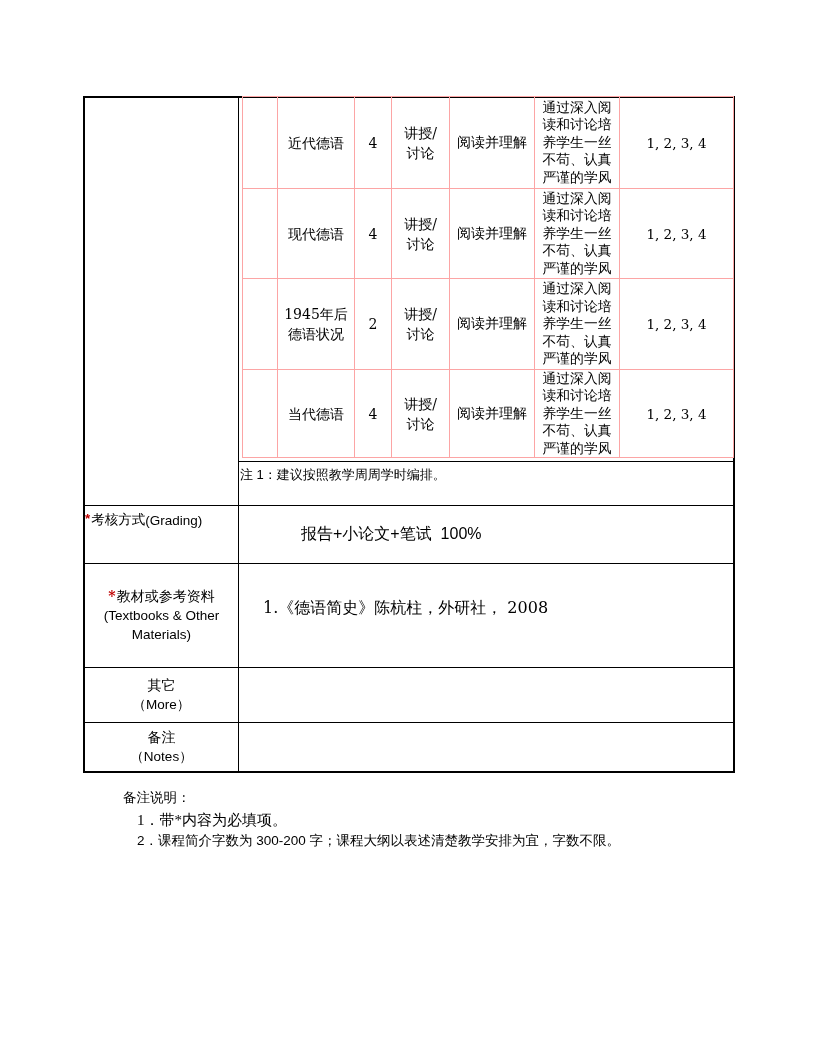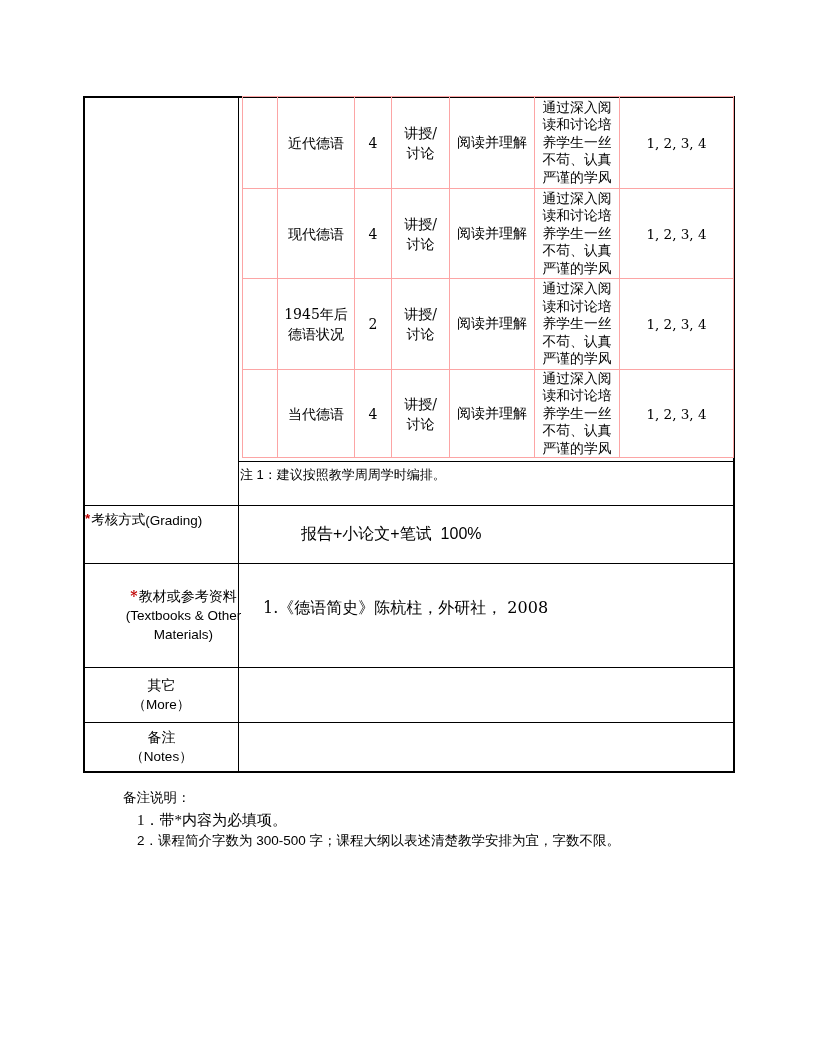--- a/index.html
+++ b/index.html
@@ -42,21 +42,21 @@
   
   .label-cell{
     position:absolute;left:0;width:153px;display:flex;flex-direction:column;
     align-items:center;justify-content:center;text-align:center;
   }
   .label-zh-serif{font-family:"DejaVu Serif","Liberation Serif",serif;font-size:14px;line-height:19px;}
   .label-en{font-family:"Liberation Sans",sans-serif;font-size:13.5px;line-height:19px;}
   .req{color:#c00000;font-weight:bold;margin-right:1px;}
   .grading-label{top:407px;height:58px;justify-content:flex-start;padding-top:6px;
     flex-direction:row;align-items:flex-start;font-size:13.5px;box-sizing:border-box;}
-  .materials-label{top:465px;height:104px;padding-left:22px;}
+  .materials-label{top:465px;height:104px;}
   .more-label{top:569px;height:55px;}
   .remarks-label{top:624px;height:49px;text-align:right;}
   
   .grading-value{
     position:absolute;left:192px;top:426px;
     font-family:Liberation Sans, sans-serif;font-size:16px;white-space:pre;margin-left:24px;
   }
   .materials-value{
     position:absolute;left:178px;top:500px;
     font-family:"DejaVu Serif","Liberation Serif",serif;font-size:16px;white-space:pre;
@@ -175,15 +175,15 @@
 
     <div class="label-cell remarks-label">
       <div class="label-zh-serif">备注</div>
       <div class="label-en">（Notes）</div>
     </div>
 
   </div>
 
   <div class="footer-title">备注说明：</div>
   <div class="footer-item-1">1．带*内容为必填项。</div>
-  <div class="footer-item-2">2．课程简介字数为 300-500 字；课程大纲以表述清楚教学安排为宜，字数不限。</div>
+  <div class="footer-item-2">2．课程简介字数为 300-200 字；课程大纲以表述清楚教学安排为宜，字数不限。</div>
 
 </div>
 
 </body></html>

